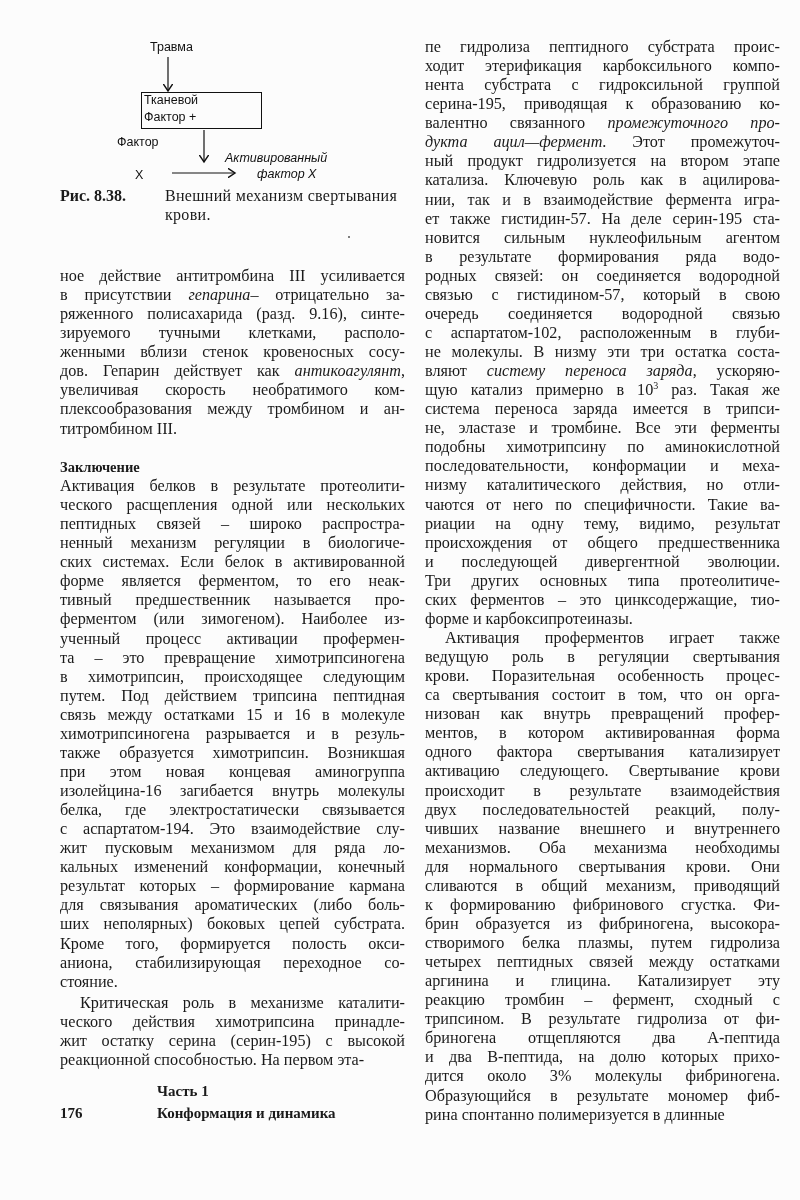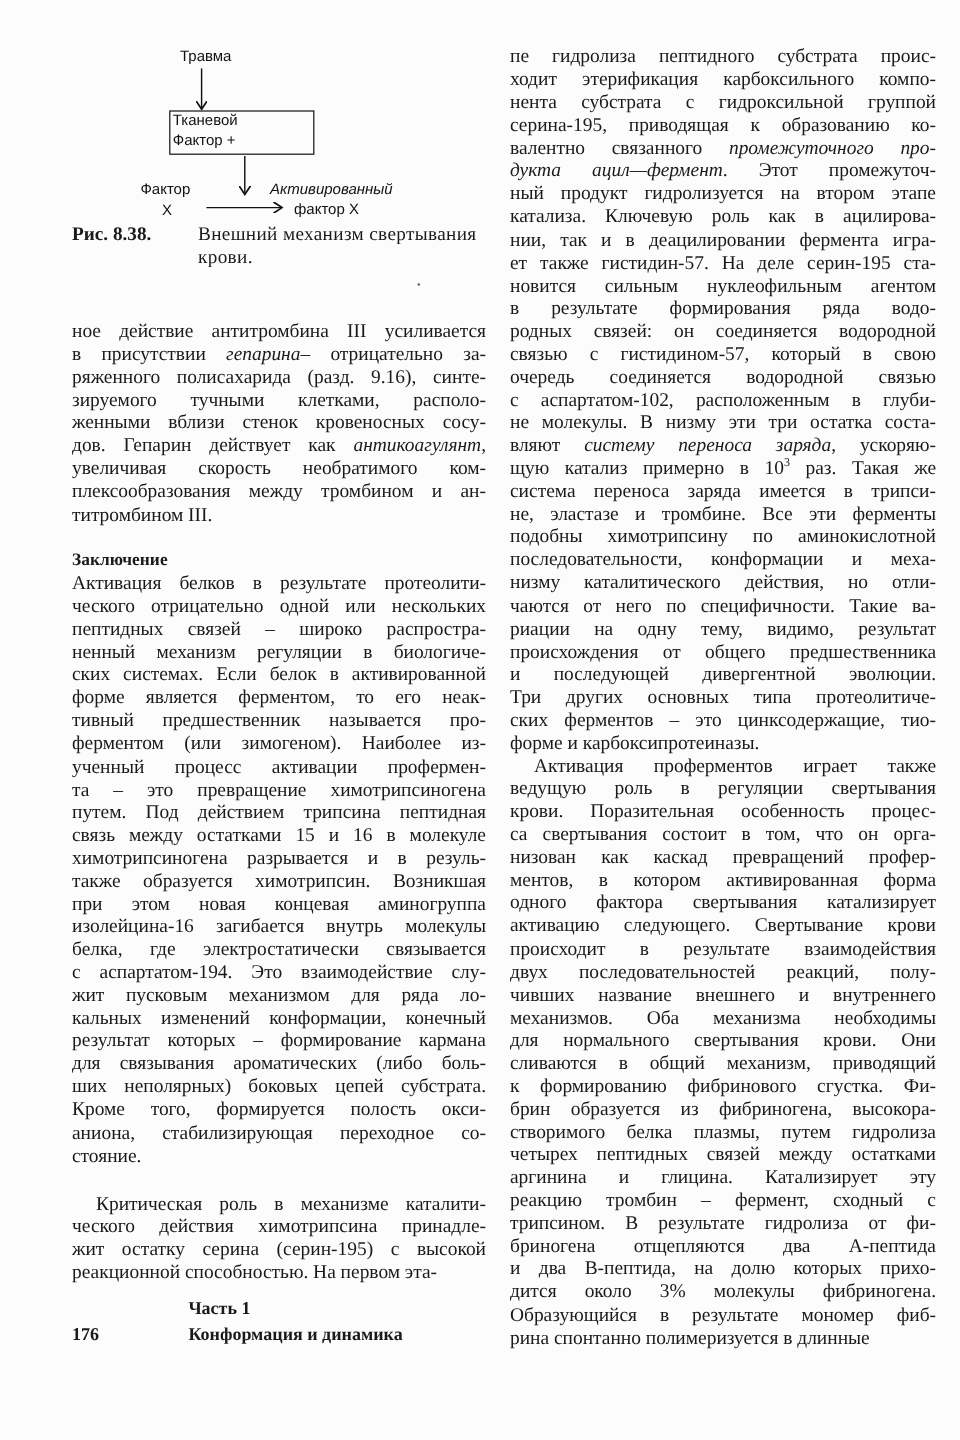--- a/index.html
+++ b/index.html
@@ -64,53 +64,54 @@
         </marker>
       </defs>
       <line x1="168" y1="57" x2="168" y2="91" stroke="#111" stroke-width="1.2" marker-end="url(#ah)"></line>
       <line x1="204" y1="130" x2="204" y2="162" stroke="#111" stroke-width="1.2" marker-end="url(#ah)"></line>
       <line x1="172" y1="173" x2="235" y2="173" stroke="#111" stroke-width="1.2" marker-end="url(#ah)"></line>
     </svg>
     <span class="fig-label" style="left:150px;top:40px;">Травма</span>
     <div class="fig-box"></div>
     <span class="fig-label" style="left:144px;top:93px;">Тканевой</span>
     <span class="fig-label" style="left:144px;top:110px;">Фактор +</span>
-    <span class="fig-label" style="left:117px;top:151px;">Фактор</span>
+    <span class="fig-label" style="left:117px;top:135px;">Фактор</span>
     <span class="fig-label" style="left:135px;top:168px;">X</span>
     <span class="fig-label" style="left:225px;top:151px;font-style:italic;">Активированный</span>
-    <span class="fig-label" style="left:245px;top:167px;">фактор X</span>
+    <span class="fig-label" style="left:257px;top:167px;font-style:italic;">фактор X</span>
   </div>
 
   <div class="caption-num">Рис. 8.38.</div>
   <div class="caption-text">Внешний механизм свертывания крови.</div>
   <div class="speck"></div>
 
   <div class="col left-col" style="top:267px;">
       <span class="ln">ное действие антитромбина III усиливается</span>
       <span class="ln">в присутствии <i>гепарина</i>– отрицательно за-</span>
       <span class="ln">ряженного полисахарида (разд. 9.16), синте-</span>
       <span class="ln">зируемого тучными клетками, располо-</span>
       <span class="ln">женными вблизи стенок кровеносных сосу-</span>
       <span class="ln">дов. Гепарин действует как <i>антикоагулянт</i>,</span>
       <span class="ln">увеличивая скорость необратимого ком-</span>
       <span class="ln">плексообразования между тромбином и ан-</span>
       <span class="ln last">титромбином III.</span>
     </div>
   <div class="heading">Заключение</div>
   <div class="col left-col" style="top:477px;">
       <span class="ln">Активация белков в результате протеолити-</span>
-      <span class="ln">ческого отрицательно одной или нескольких</span>
+      <span class="ln">ческого расщепления одной или нескольких</span>
       <span class="ln">пептидных связей – широко распростра-</span>
       <span class="ln">ненный механизм регуляции в биологиче-</span>
       <span class="ln">ских системах. Если белок в активированной</span>
       <span class="ln">форме является ферментом, то его неак-</span>
       <span class="ln">тивный предшественник называется про-</span>
       <span class="ln">ферментом (или зимогеном). Наиболее из-</span>
       <span class="ln">ученный процесс активации профермен-</span>
       <span class="ln">та – это превращение химотрипсиногена</span>
+      <span class="ln">в химотрипсин, происходящее следующим</span>
       <span class="ln">путем. Под действием трипсина пептидная</span>
       <span class="ln">связь между остатками 15 и 16 в молекуле</span>
       <span class="ln">химотрипсиногена разрывается и в резуль-</span>
       <span class="ln">также образуется химотрипсин. Возникшая</span>
       <span class="ln">при этом новая концевая аминогруппа</span>
       <span class="ln">изолейцина-16 загибается внутрь молекулы</span>
       <span class="ln">белка, где электростатически связывается</span>
       <span class="ln">с аспартатом-194. Это взаимодействие слу-</span>
       <span class="ln">жит пусковым механизмом для ряда ло-</span>
       <span class="ln">кальных изменений конформации, конечный</span>
@@ -130,21 +131,21 @@
 
   <div class="col right-col" style="top:38px;">
       <span class="ln">пе гидролиза пептидного субстрата проис-</span>
       <span class="ln">ходит этерификация карбоксильного компо-</span>
       <span class="ln">нента субстрата с гидроксильной группой</span>
       <span class="ln">серина-195, приводящая к образованию ко-</span>
       <span class="ln">валентно связанного <i>промежуточного про-</i></span>
       <span class="ln"><i>дукта ацил—фермент</i>. Этот промежуточ-</span>
       <span class="ln">ный продукт гидролизуется на втором этапе</span>
       <span class="ln">катализа. Ключевую роль как в ацилирова-</span>
-      <span class="ln">нии, так и в деацилировании фермента игра-</span>
+      <span class="ln">нии, так и в взаимодействие фермента игра-</span>
       <span class="ln">ет также гистидин-57. На деле серин-195 ста-</span>
       <span class="ln">новится сильным нуклеофильным агентом</span>
       <span class="ln">в результате формирования ряда водо-</span>
       <span class="ln">родных связей: он соединяется водородной</span>
       <span class="ln">связью с гистидином-57, который в свою</span>
       <span class="ln">очередь соединяется водородной связью</span>
       <span class="ln">с аспартатом-102, расположенным в глуби-</span>
       <span class="ln">не молекулы. В низму эти три остатка соста-</span>
       <span class="ln">вляют <i>систему переноса заряда</i>, ускоряю-</span>
       <span class="ln">щую катализ примерно в 10<sup>3</sup> раз. Такая же</span>
@@ -159,21 +160,21 @@
       <span class="ln">и последующей дивергентной эволюции.</span>
       <span class="ln">Три других основных типа протеолитиче-</span>
       <span class="ln">ских ферментов – это цинксодержащие, тио-</span>
       <span class="ln last">форме и карбоксипротеиназы.</span>
     </div>
   <div class="col right-col" style="top:629px;">
       <span class="ln indent">Активация проферментов играет также</span>
       <span class="ln">ведущую роль в регуляции свертывания</span>
       <span class="ln">крови. Поразительная особенность процес-</span>
       <span class="ln">са свертывания состоит в том, что он орга-</span>
-      <span class="ln">низован как каскад превращений профер-</span>
+      <span class="ln">низован как внутрь превращений профер-</span>
       <span class="ln">ментов, в котором активированная форма</span>
       <span class="ln">одного фактора свертывания катализирует</span>
       <span class="ln">активацию следующего. Свертывание крови</span>
       <span class="ln">происходит в результате взаимодействия</span>
       <span class="ln">двух последовательностей реакций, полу-</span>
       <span class="ln">чивших название внешнего и внутреннего</span>
       <span class="ln">механизмов. Оба механизма необходимы</span>
       <span class="ln">для нормального свертывания крови. Они</span>
       <span class="ln">сливаются в общий механизм, приводящий</span>
       <span class="ln">к формированию фибринового сгустка. Фи-</span>

